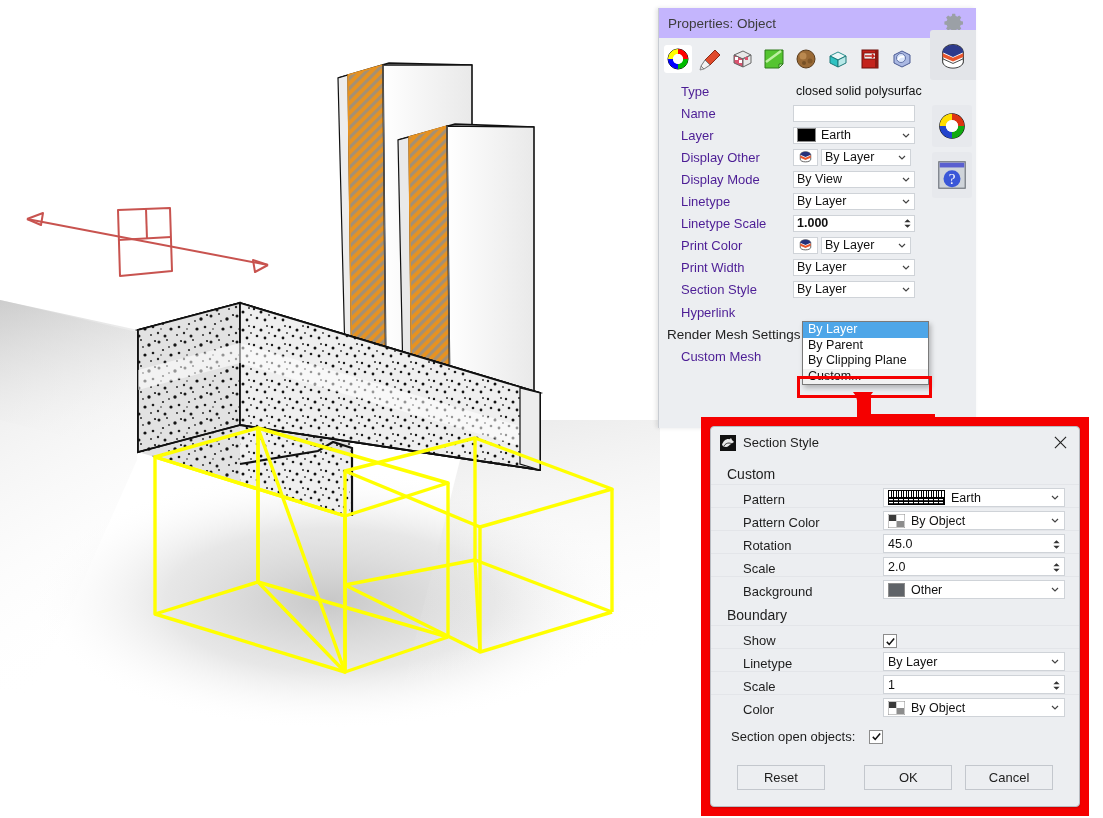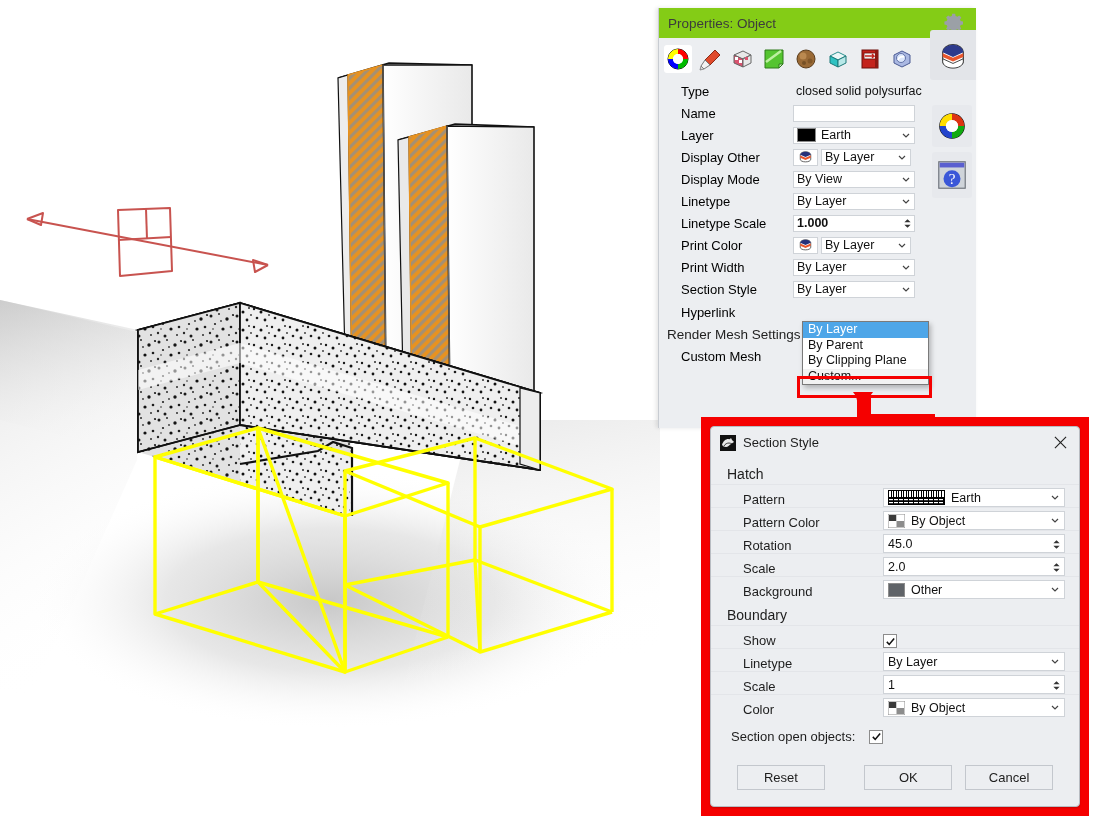--- a/index.html
+++ b/index.html
@@ -17,42 +17,42 @@
   
   #props{
     position:absolute;left:658px;top:8px;width:317px;height:420px;
     background:#eceef1;
     border-left:1px solid #c8ccd2;
     box-shadow:-2px 0 4px rgba(0,0,0,.10);
     font-size:13px;color:#1d1d1d;
   }
   #props .titlebar{
     height:30px;display:flex;align-items:center;
-    padding:0 4px 0 9px;background:#84cc16;
+    padding:0 4px 0 9px;background:#c4b5fd;
   }
   #props .titlebar .ttl{flex:1;color:#3c3c3c;font-size:13.5px;}
   .gear{width:24px;height:24px;position:relative;margin-right:6px;}
   .gear svg{display:block}
 
   #props .toolstrip{
     height:42px;display:flex;align-items:center;gap:6px;
     padding:0 6px;background:#eceef1;position:relative;
   }
   .tbicon{width:26px;height:26px;display:block;border-radius:2px;}
   .tbicon.sel{background:#ffffff;box-shadow:0 0 0 1px #ffffff;}
   .tabcap{
     position:absolute;right:0;top:-8px;width:46px;height:50px;
     background:#e3e5e9;border-radius:3px 0 0 3px;
     display:flex;align-items:center;justify-content:center;
   }
 
   #props .sect-h{padding:3px 0 3px 8px;font-size:13.5px;color:#222;}
   .rowlist{padding:0;}
   .prow{display:flex;align-items:center;height:22px;padding-left:22px;position:relative;}
-  .plabel{width:112px;flex:none;font-size:13px;color:#000000;}
+  .plabel{width:112px;flex:none;font-size:13px;color:#4c1d95;}
   .pval{flex:1;padding-right:48px;}
   .fld{
     background:#fff;border:1px solid #cfd3d8;height:17px;line-height:17px;
     font-size:12.5px;padding:0 3px;color:#111;box-sizing:border-box;
     display:flex;align-items:center;
   }
   .fld.readonly{border:none;background:transparent;}
   .combo{position:relative;padding-right:16px;}
   .combo .chev{position:absolute;right:3px;top:2px;width:10px;height:12px;}
   .spin{position:relative;padding-right:16px;font-weight:bold;}
@@ -559,21 +559,21 @@
         </svg>
       </span>
       <span class="dt-txt">Section Style</span>
       <span class="dt-x">
         <svg viewBox="0 0 14 14" width="13" height="13">
             <path d="M1 1l12 12M13 1L1 13" stroke="#222" stroke-width="1.2"></path>
           </svg>
       </span>
     </div>
 
-    <div class="dsect">Hatch</div>
+    <div class="dsect">Custom</div>
 
     <div class="drow">
       <span class="dlabel">Pattern</span>
       <span class="dval">
           <span class="dfld">
         <svg class="earthpat" viewBox="0 0 57 15">
           <rect width="57" height="15" fill="#000"></rect>
           <g fill="#fff">
             <rect x="1" y="1" width="2" height="6"></rect>
                 <rect x="4" y="1" width="1" height="6"></rect>

